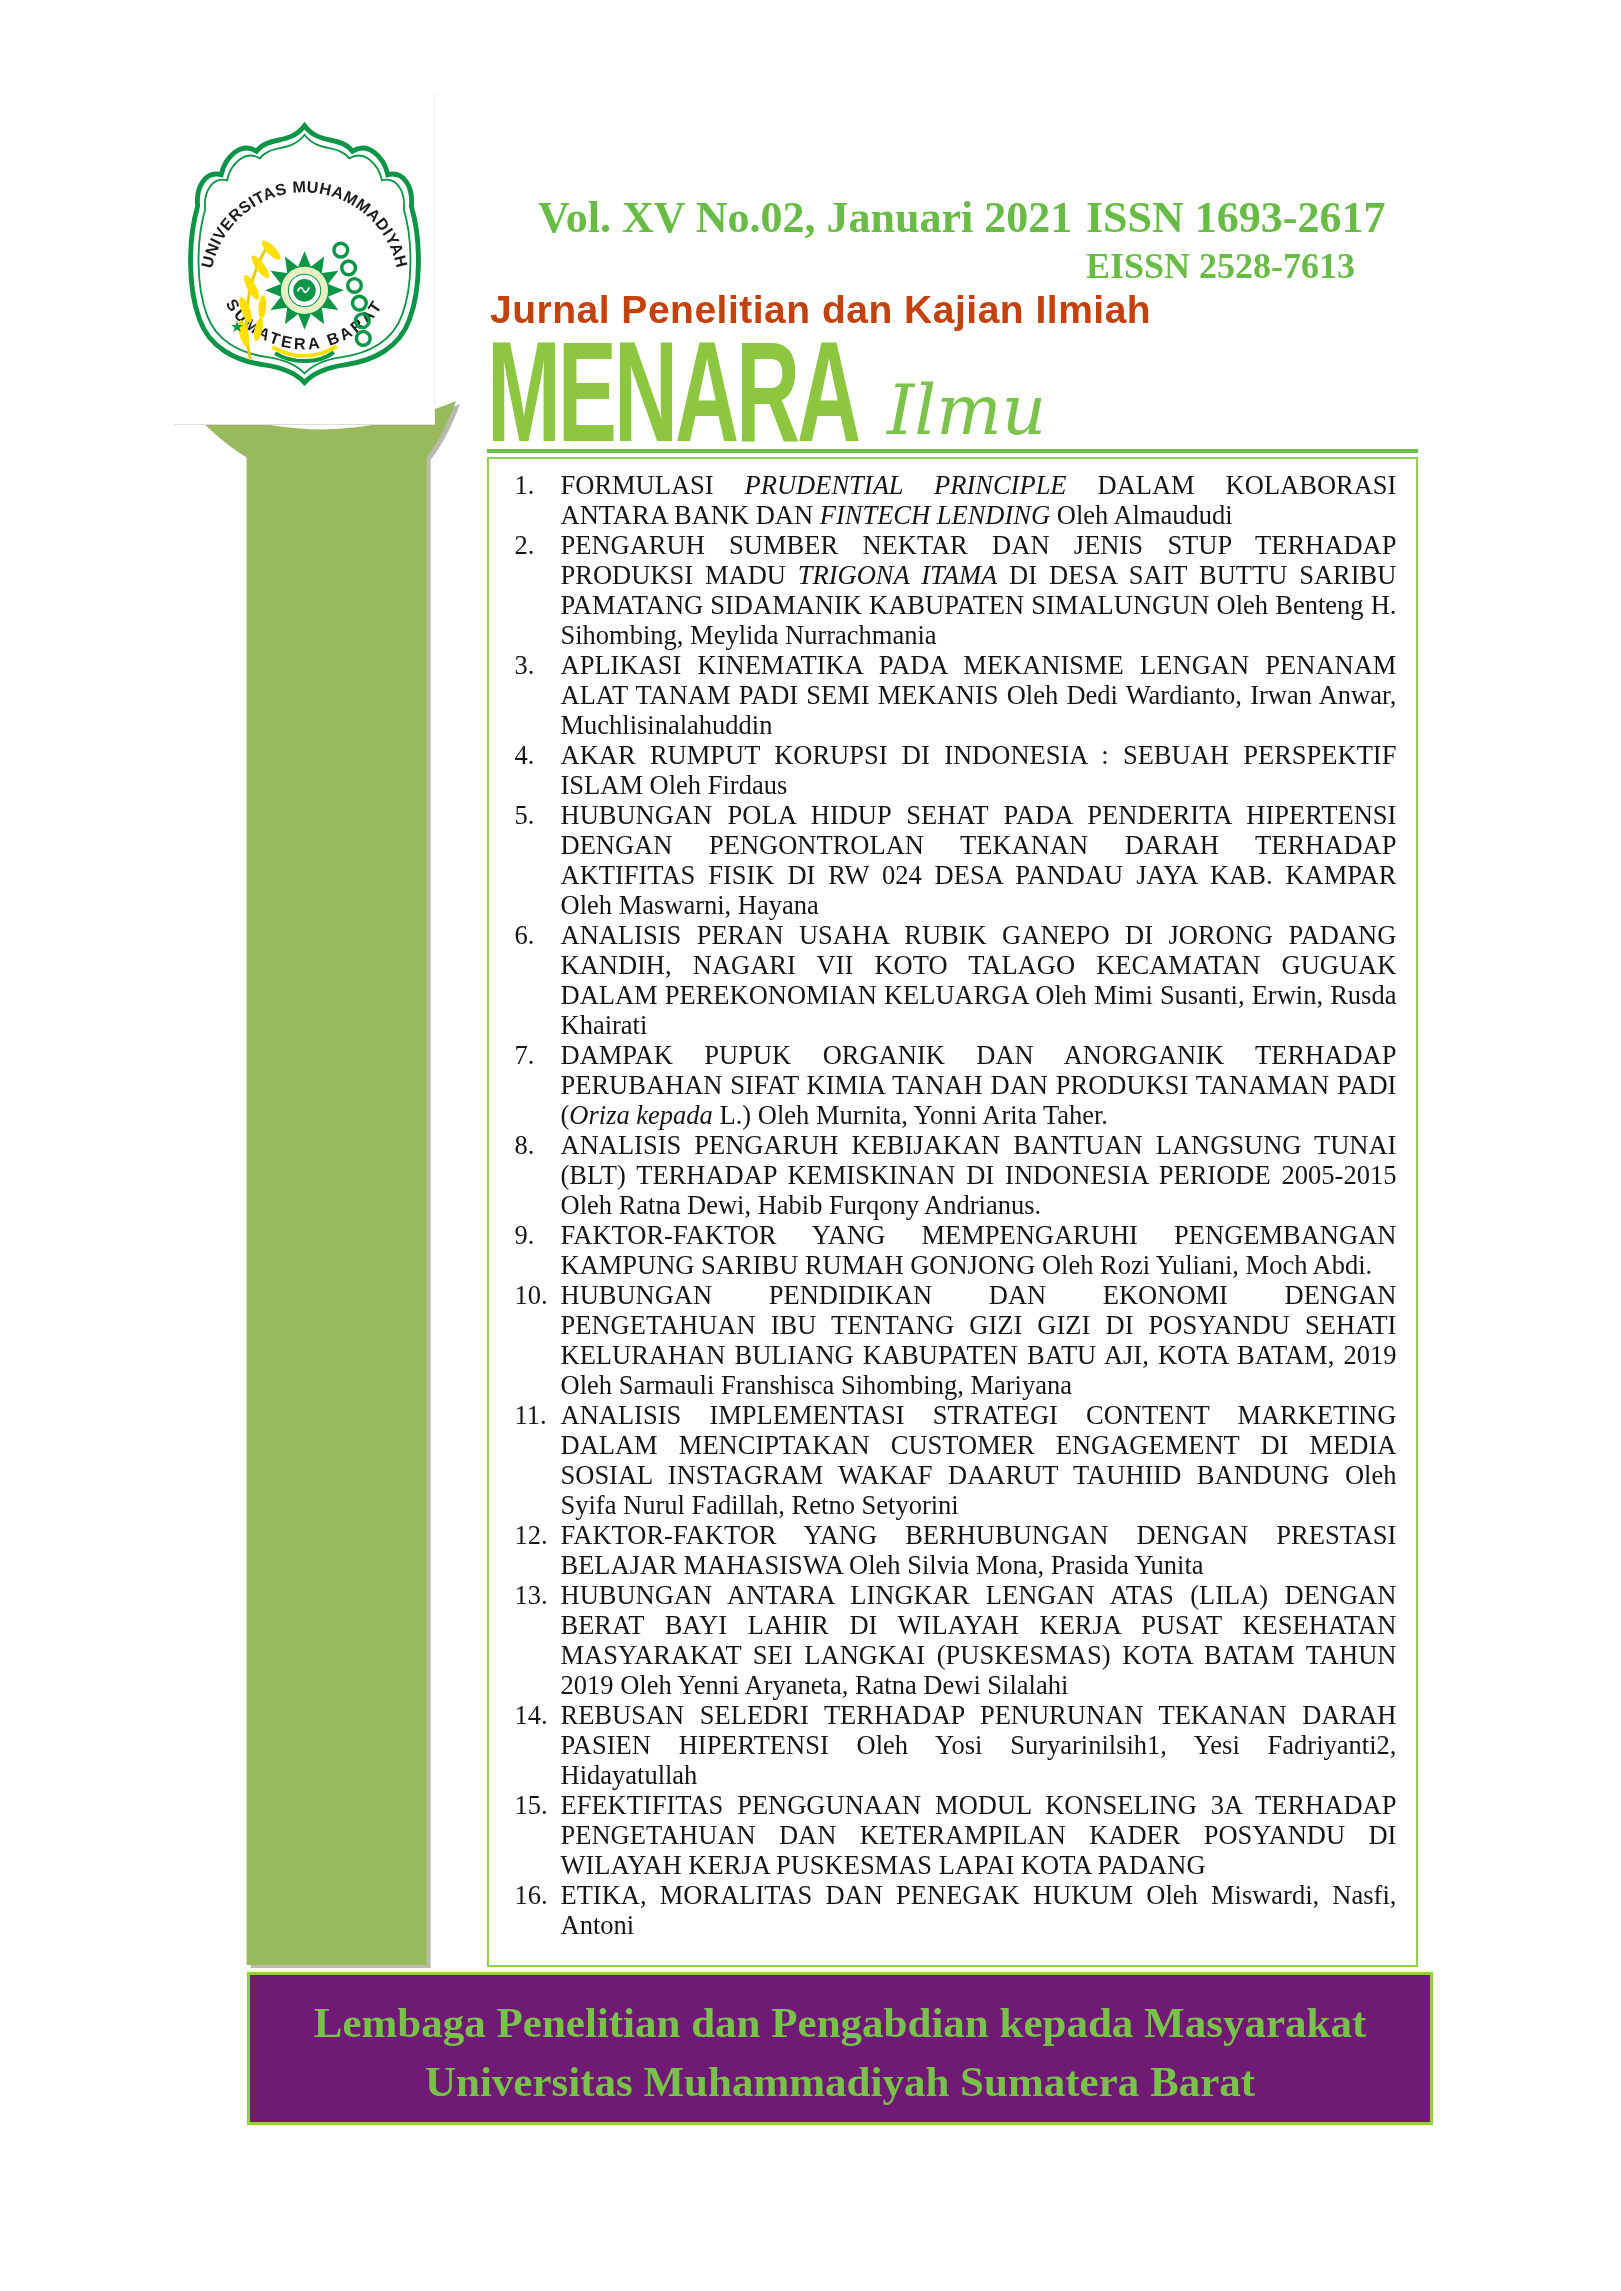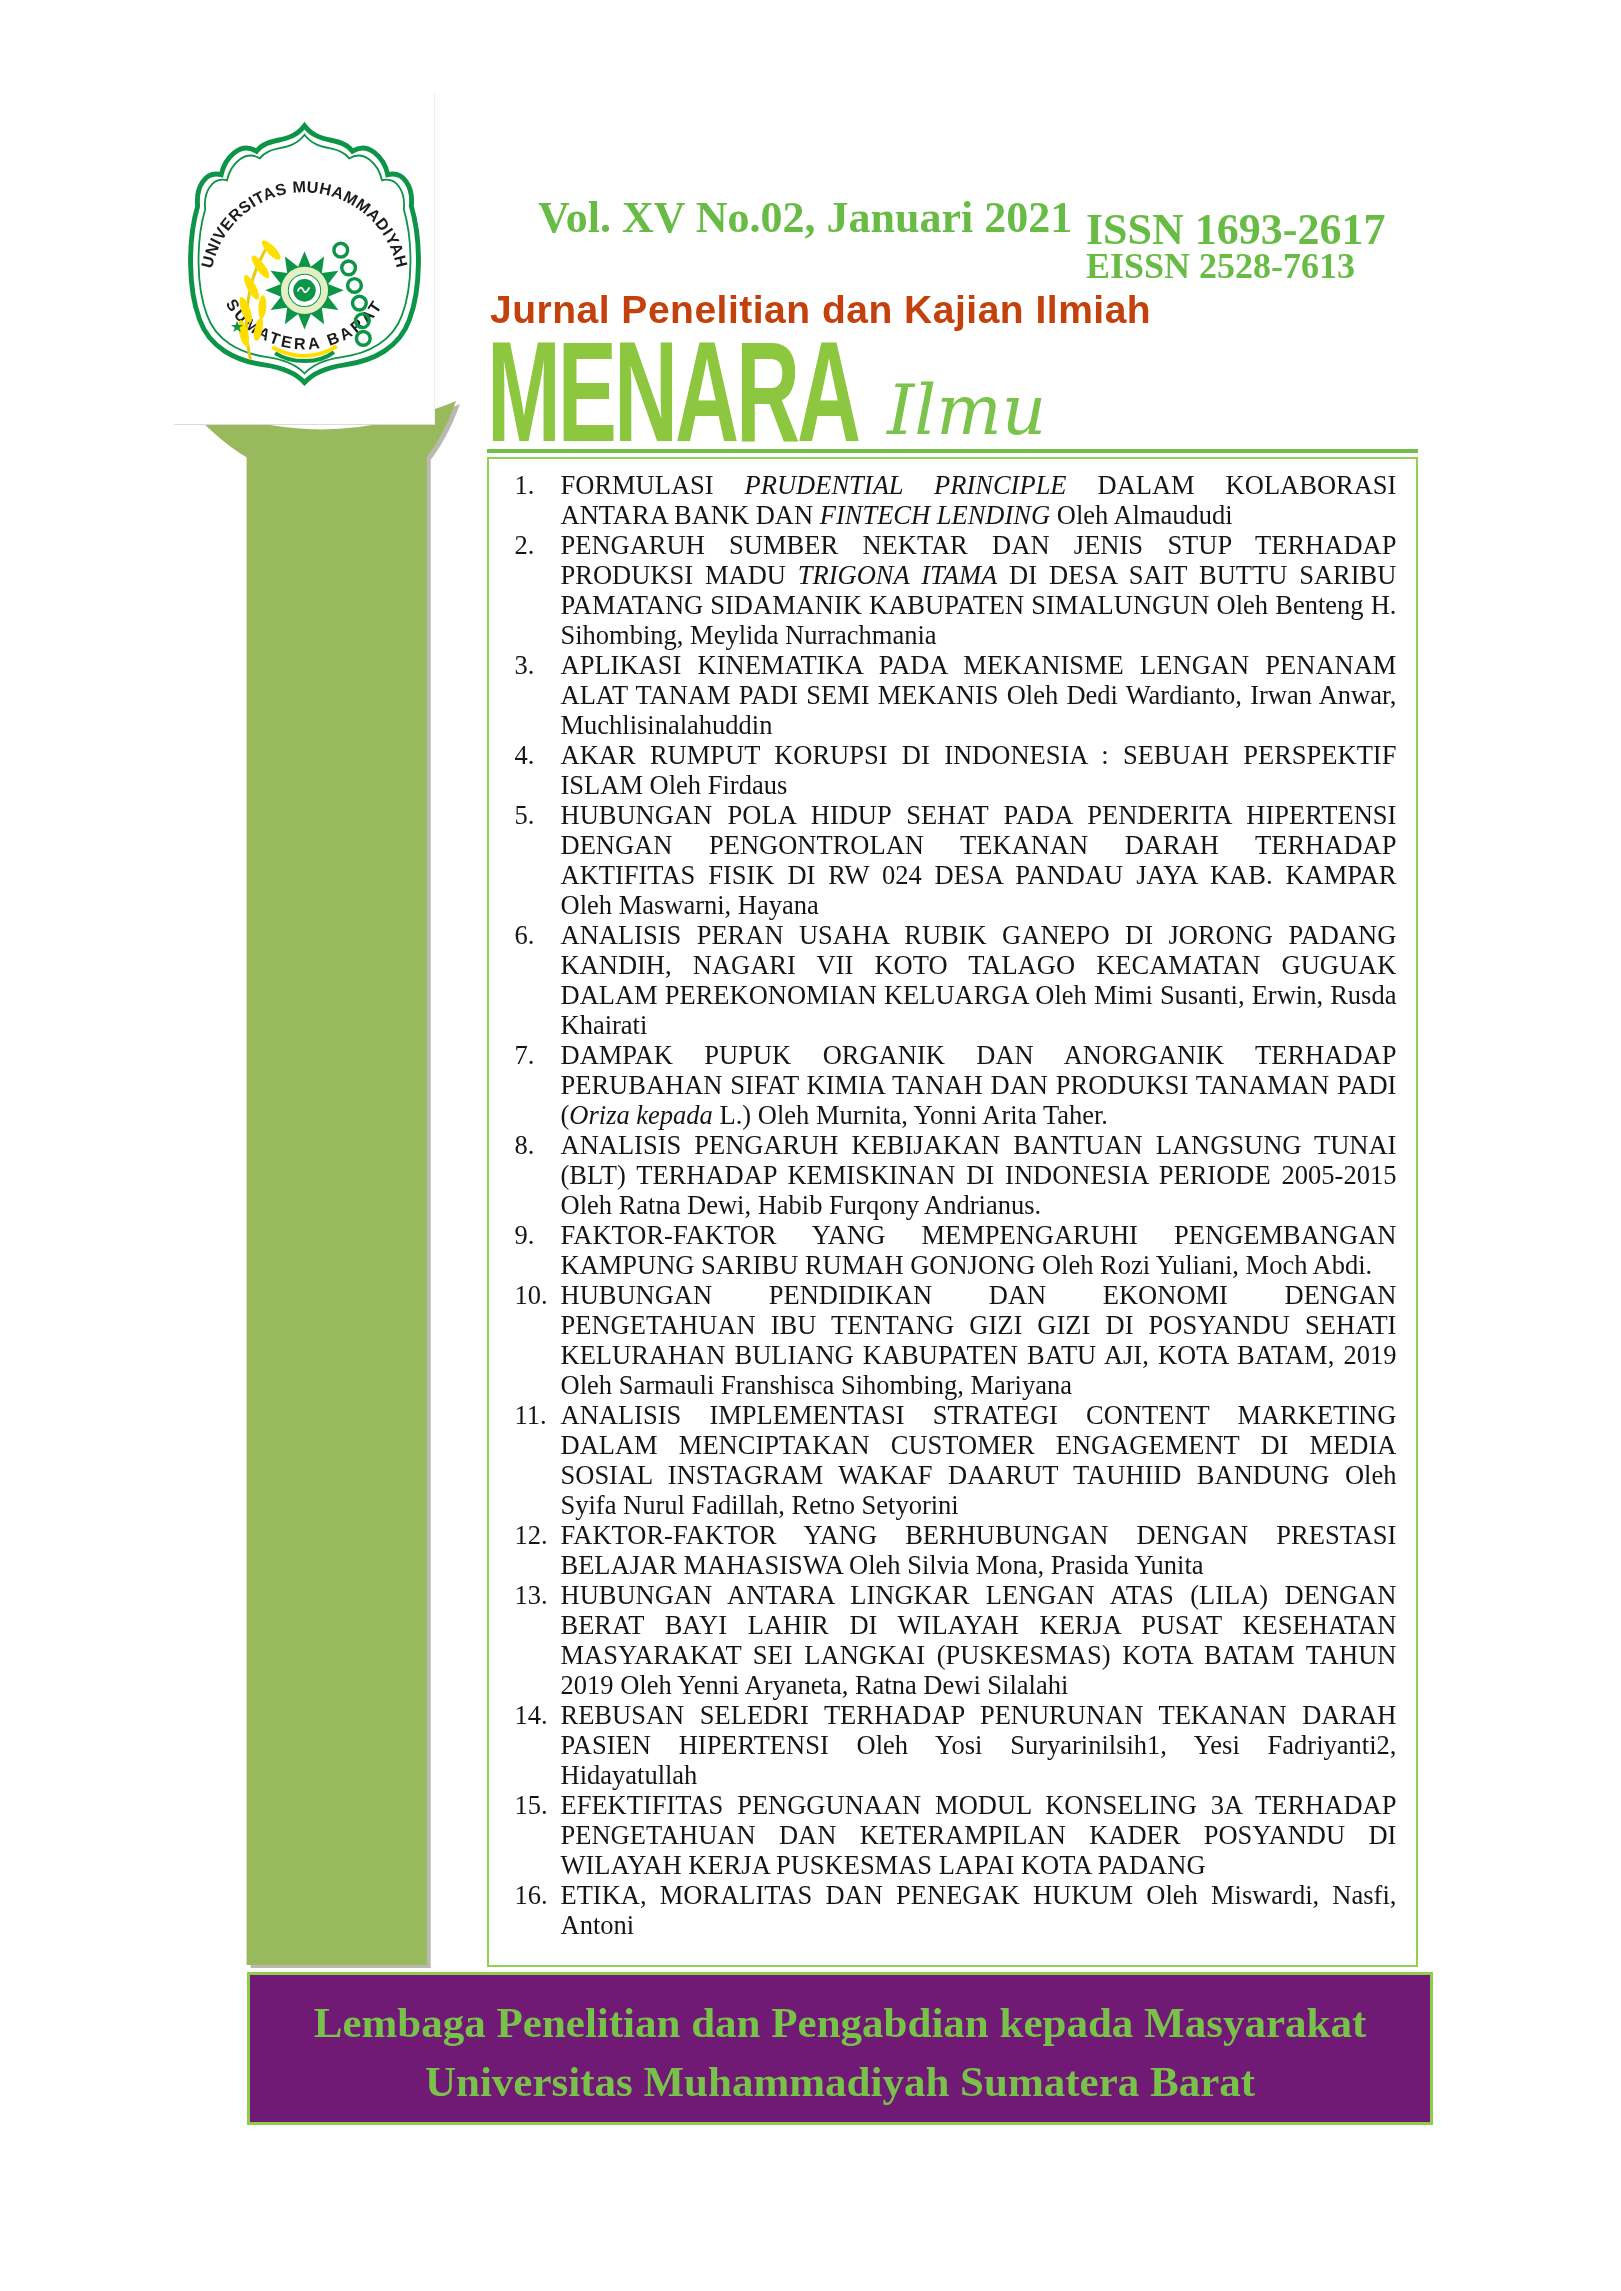--- a/index.html
+++ b/index.html
@@ -13,21 +13,21 @@
 
   
   .logo-box{position:absolute;left:174px;top:93px;width:260px;height:331px;background:#fff;
             border-right:1px solid #efefef;border-bottom:1px solid #dcdcdc;
             display:flex;align-items:center;justify-content:center;z-index:3;}
   .crest{width:245px;height:294px;}
 
   
   .green-serif{font-family:"Liberation Serif", serif;font-weight:bold;color:#68bc45;}
   .vol-line{position:absolute;left:490px;top:192px;font-size:44px;margin-left:48px;}
-  .issn-line{position:absolute;left:1086px;top:204px;font-size:44px;}
+  .issn-line{position:absolute;left:1086px;top:192px;font-size:44px;}
   .eissn-line{position:absolute;left:1086px;top:245px;font-size:36px;}
   .jurnal-line{position:absolute;left:490px;top:288px;
                font-family:"Liberation Sans", sans-serif;font-weight:bold;
                font-size:39px;color:#c2410c;letter-spacing:0.5px;}
 
   .brand-wrap{position:absolute;left:487px;top:339px;height:110px;z-index:2;white-space:nowrap;}
   .brand-main{display:inline-block;transform:scaleX(0.62);transform-origin:0 100%;
               font-family:"Liberation Sans", sans-serif;font-weight:900;
               font-size:143px;line-height:106px;letter-spacing:-4.9px;color:#8dc63f;}
   .brand-script{position:absolute;left:887px;top:376px;

